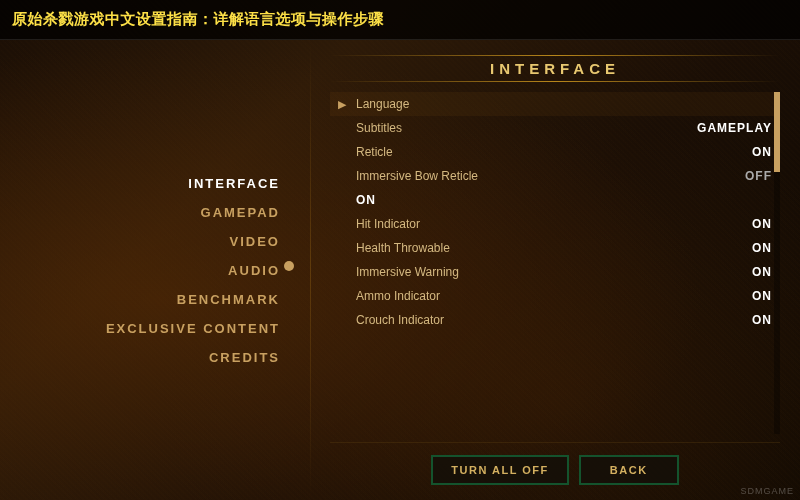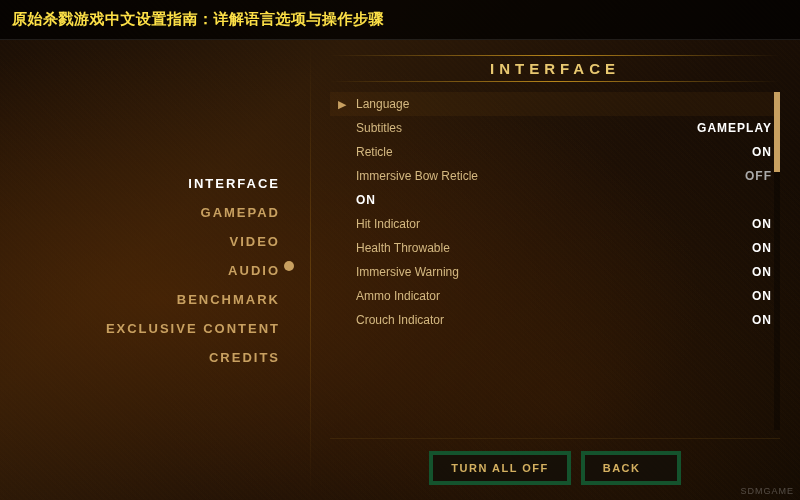--- a/index.html
+++ b/index.html
@@ -227,30 +227,30 @@
       display: flex;
       justify-content: center;
       gap: 10px;
       padding-top: 12px;
       border-top: 1px solid rgba(100,70,20,0.3);
       margin-top: 8px;
     }
 
     .btn {
       background: rgba(20,15,8,0.85);
-      border: 4px solid #14532d;
+      border: 2px solid #14532d;
       color: #d4b060;
       font-size: 11px;
       font-weight: bold;
       letter-spacing: 1.5px;
       padding: 7px 18px;
       cursor: pointer;
       text-transform: uppercase;
       min-width: 100px;
-      text-align: left;
+      text-align: center;
     }
 
     
     .watermark {
       position: absolute;
       bottom: 4px;
       right: 6px;
       color: rgba(255,255,255,0.25);
       font-size: 9px;
       z-index: 20;

